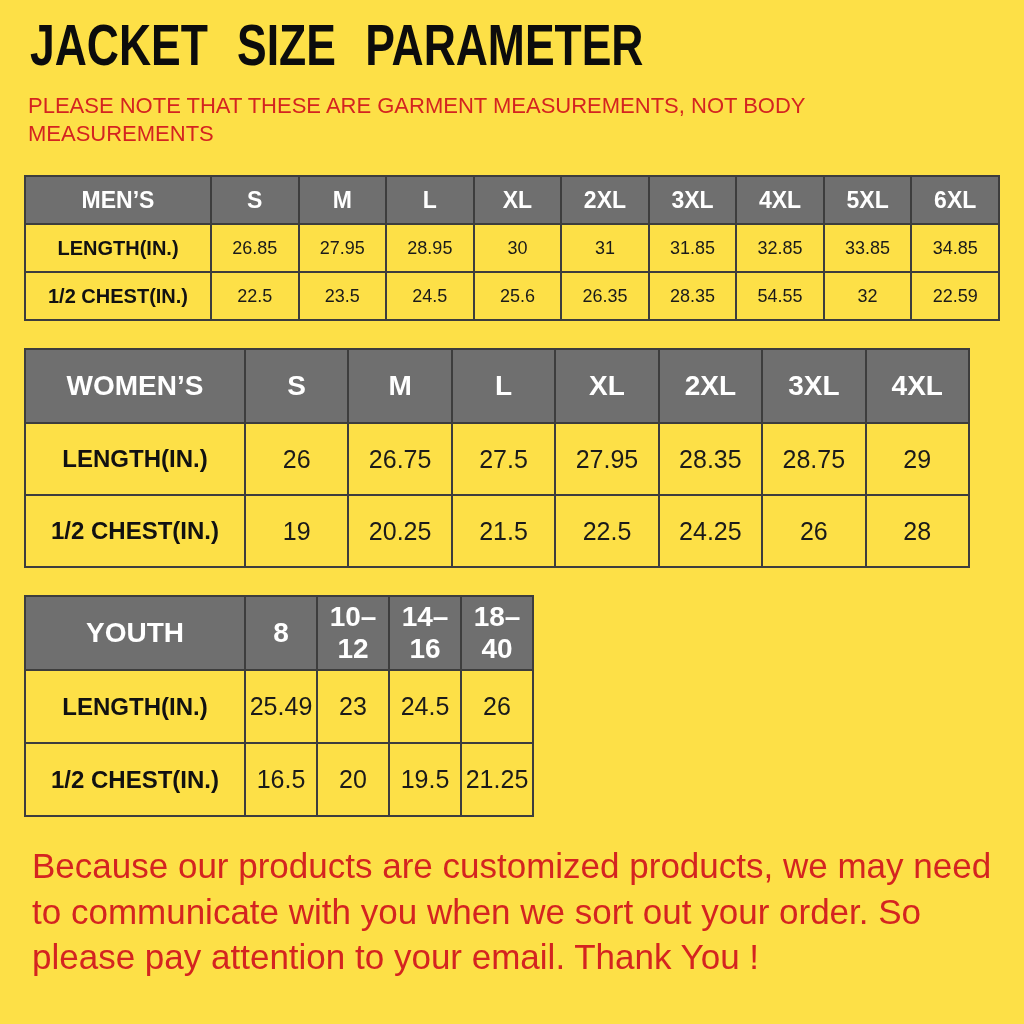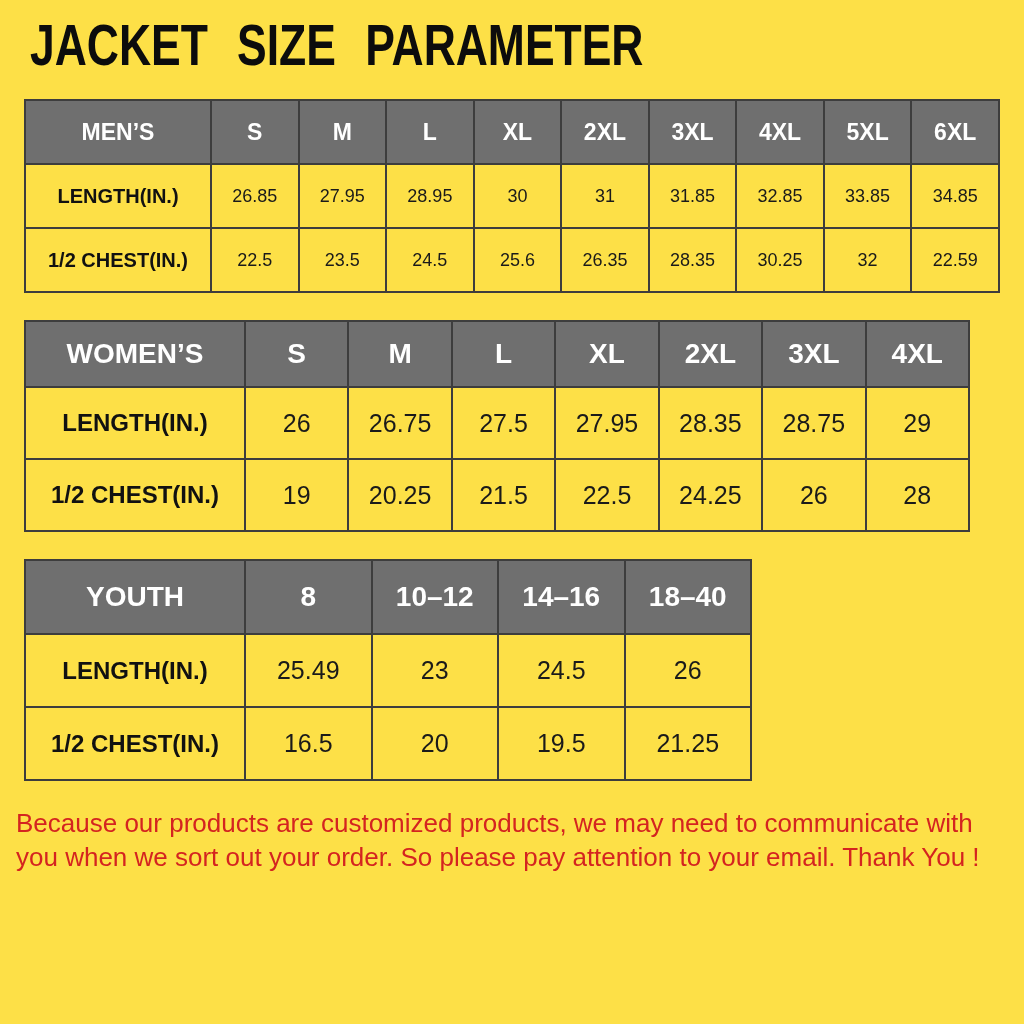--- a/index.html
+++ b/index.html
@@ -59,65 +59,66 @@
     background: #6f6f6f;
     color: #ffffff;
     font-weight: bold;
   }
   table.size-table td.label-cell {
     font-weight: bold;
     color: #111111;
   }
   
   .tbl-mens { width: 976px; }
-  .tbl-mens tr { height: 64px; }
+  .tbl-mens tr { height: 48px; }
   .tbl-mens thead th { font-size: 23px; }
   .tbl-mens thead th:first-child { width: 184px; }
   .tbl-mens td { font-size: 18px; }
   .tbl-mens td.label-cell { font-size: 20px; }
   
   .tbl-womens { width: 946px; }
-  .tbl-womens thead tr { height: 66px; }
+  .tbl-womens thead tr { height: 74px; }
   .tbl-womens tbody tr { height: 72px; }
   .tbl-womens thead th { font-size: 28px; }
   .tbl-womens thead th:first-child { width: 218px; }
   .tbl-womens td { font-size: 25px; }
   .tbl-womens td.label-cell { font-size: 24px; }
   
-  .tbl-youth { width: 728px; }
+  .tbl-youth { width: 510px; }
   .tbl-youth thead tr { height: 74px; }
   .tbl-youth tbody tr { height: 73px; }
   .tbl-youth thead th { font-size: 28px; }
   .tbl-youth thead th:first-child { width: 218px; }
   .tbl-youth td { font-size: 25px; }
   .tbl-youth td.label-cell { font-size: 24px; }
   
   .note-bottom {
-    margin: 26px 0 0 16px;
+    margin: 26px 0 0 32px;
     max-width: 992px;
-    font-size: 26px;
+    font-size: 35px;
     line-height: 1.3;
     color: #d42420;
   }
   .note-footer {
     margin: 24px 0 0 28px;
     max-width: 992px;
     font-size: 23px;
     line-height: 1.25;
     color: #d42420;
     white-space: nowrap;
   }
 </style>
 </head>
 <body>
 
 <div class="page">
 
   <h1 class="title">JACKET SIZE PARAMETER</h1>
 
+  <div class="note-top">PLEASE NOTE THAT THESE ARE GARMENT MEASUREMENTS, NOT BODY MEASUREMENTS</div>
 
   <table class="size-table tbl-mens">
       <thead>
         <tr>
           <th>MEN’S</th>
           <th>S</th>
           <th>M</th>
           <th>L</th>
           <th>XL</th>
           <th>2XL</th>
@@ -141,21 +142,21 @@
           <td>34.85</td>
         </tr>
         <tr>
           <td class="label-cell">1/2 CHEST(IN.)</td>
           <td>22.5</td>
           <td>23.5</td>
           <td>24.5</td>
           <td>25.6</td>
           <td>26.35</td>
           <td>28.35</td>
-          <td>30.25</td>
+          <td>54.55</td>
           <td>32</td>
           <td>22.59</td>
         </tr>
       </tbody>
     </table>
 
   <table class="size-table tbl-womens">
       <thead>
         <tr>
           <th>WOMEN’S</th>

